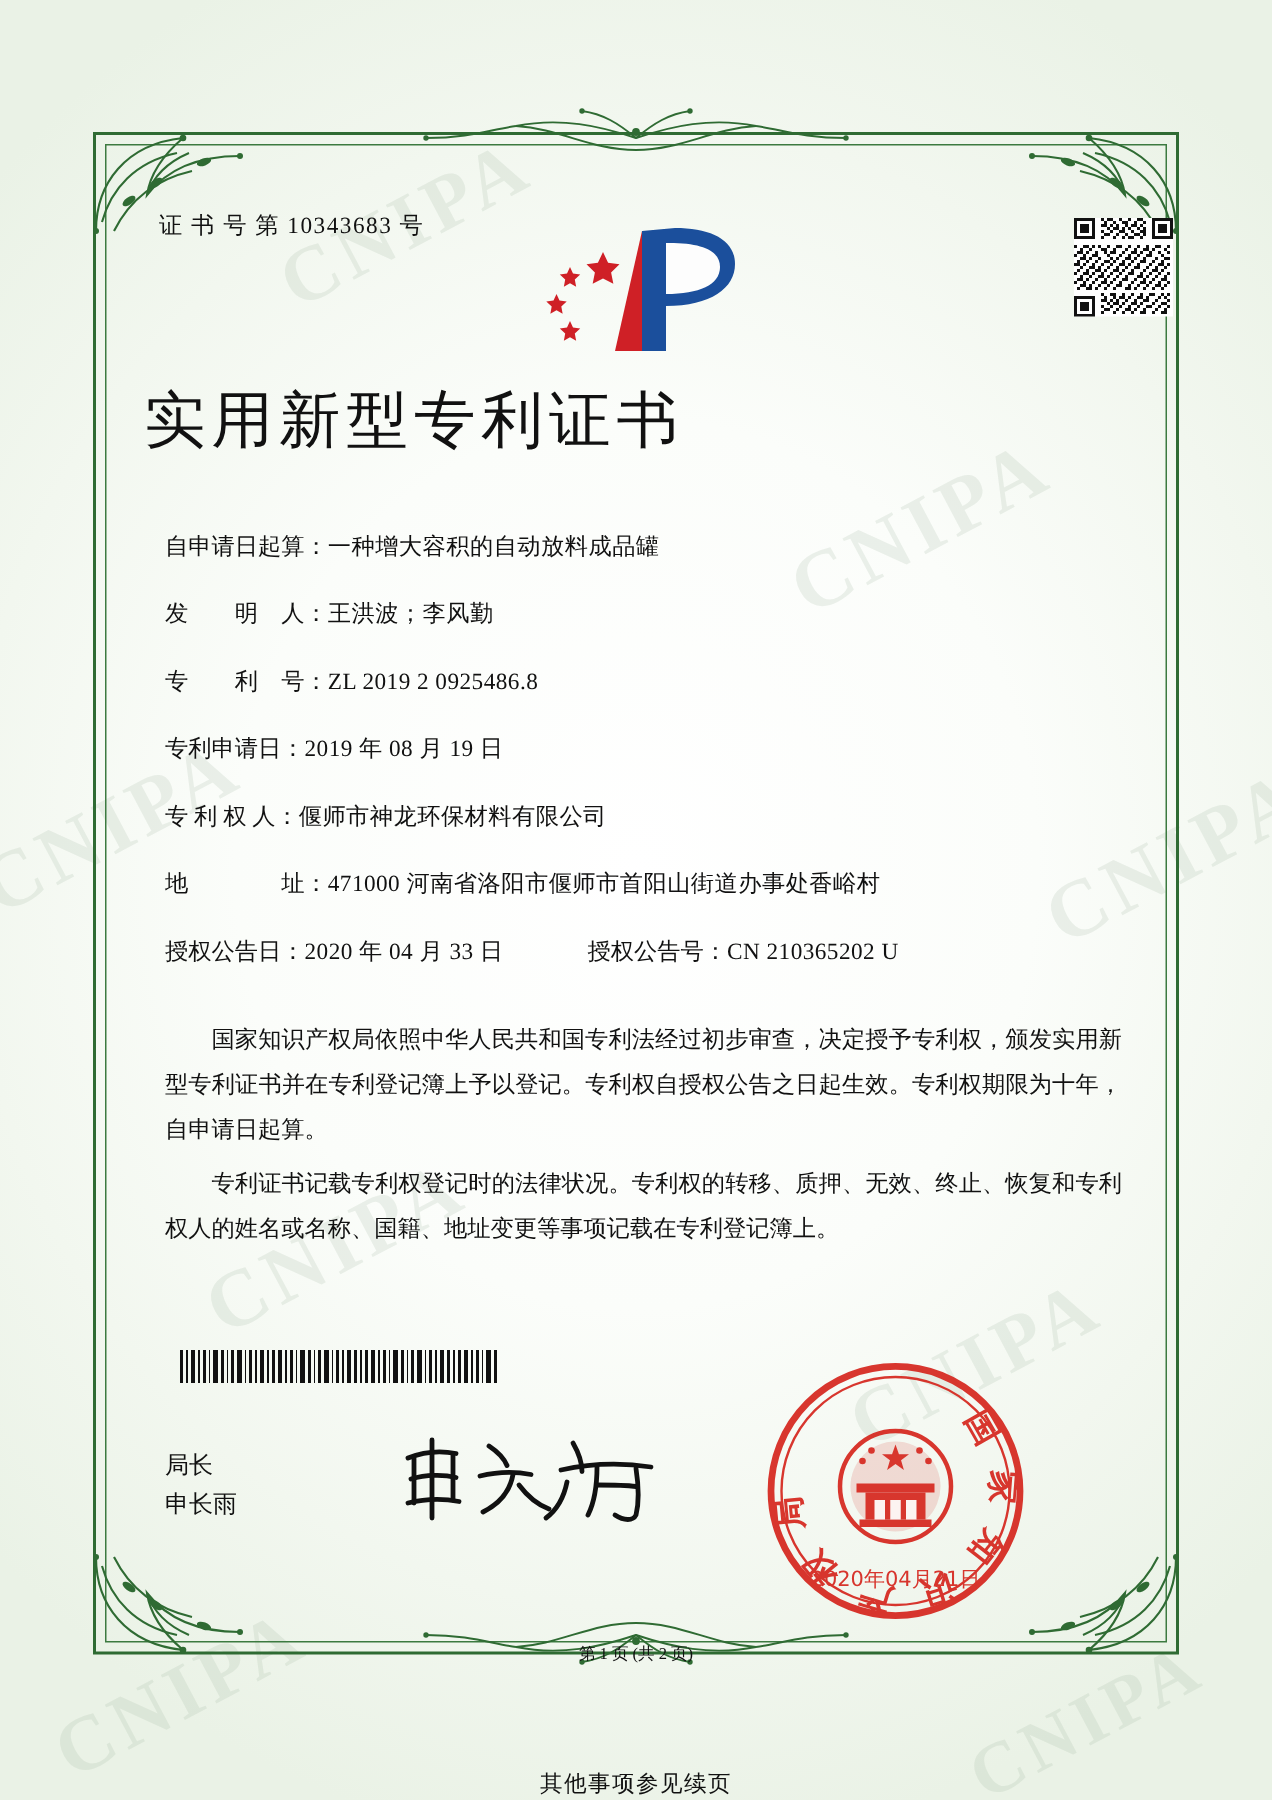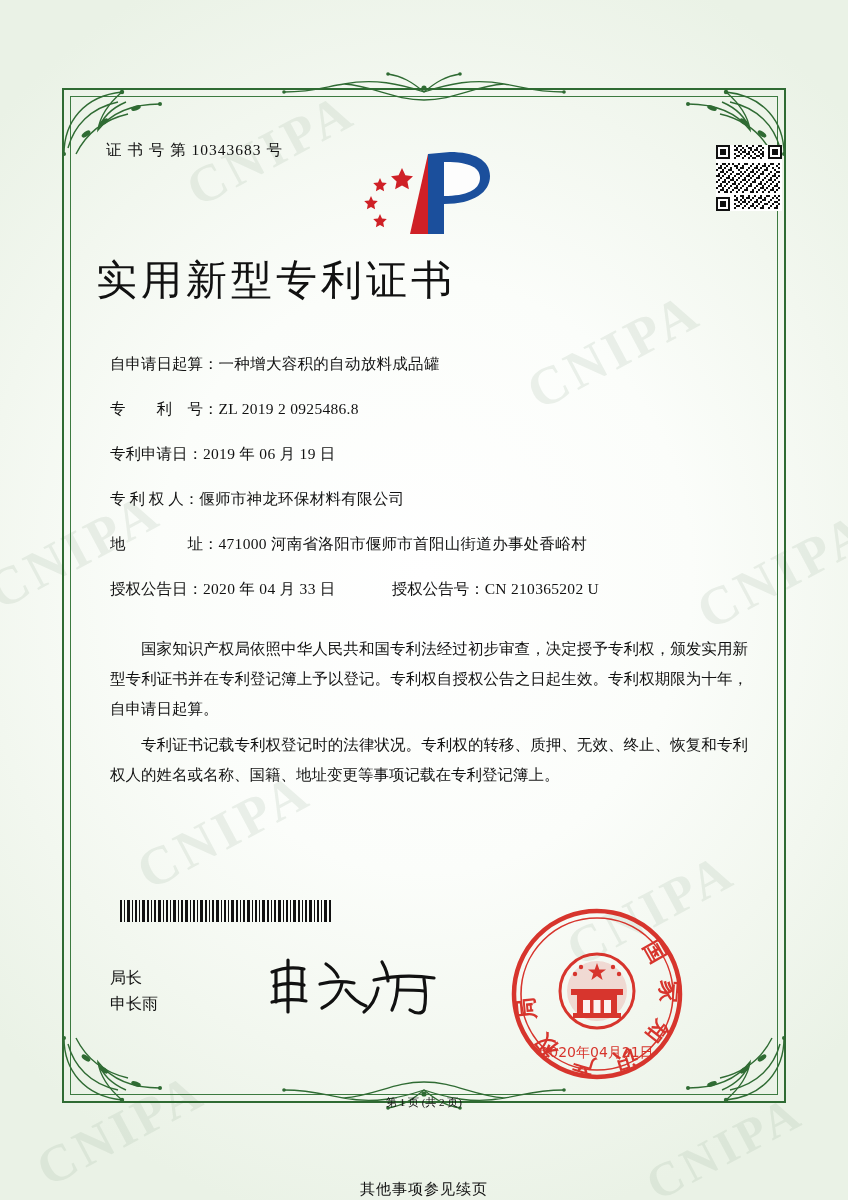--- a/index.html
+++ b/index.html
@@ -632,26 +632,30 @@
     </div>
 
     <div class="title">实用新型专利证书</div>
 
     <div class="fields">
       <div class="field-row">
         <span class="field-label">自申请日起算：</span>
         <span class="field-value">一种增大容积的自动放料成品罐</span>
       </div>
       <div class="field-row">
+        <span class="field-label">发　　明　人：</span>
+        <span class="field-value">王洪波；李风勤</span>
+      </div>
+      <div class="field-row">
         <span class="field-label">专　　利　号：</span>
         <span class="field-value">ZL 2019 2 0925486.8</span>
       </div>
       <div class="field-row">
         <span class="field-label">专利申请日：</span>
-        <span class="field-value">2019 年 06 月 19 日</span>
+        <span class="field-value">2019 年 08 月 19 日</span>
       </div>
       <div class="field-row">
         <span class="field-label">专 利 权 人：</span>
         <span class="field-value">偃师市神龙环保材料有限公司</span>
       </div>
       <div class="field-row">
         <span class="field-label">地　　　　址：</span>
         <span class="field-value">471000 河南省洛阳市偃师市首阳山街道办事处香峪村</span>
       </div>
       <div class="field-row two-col">

